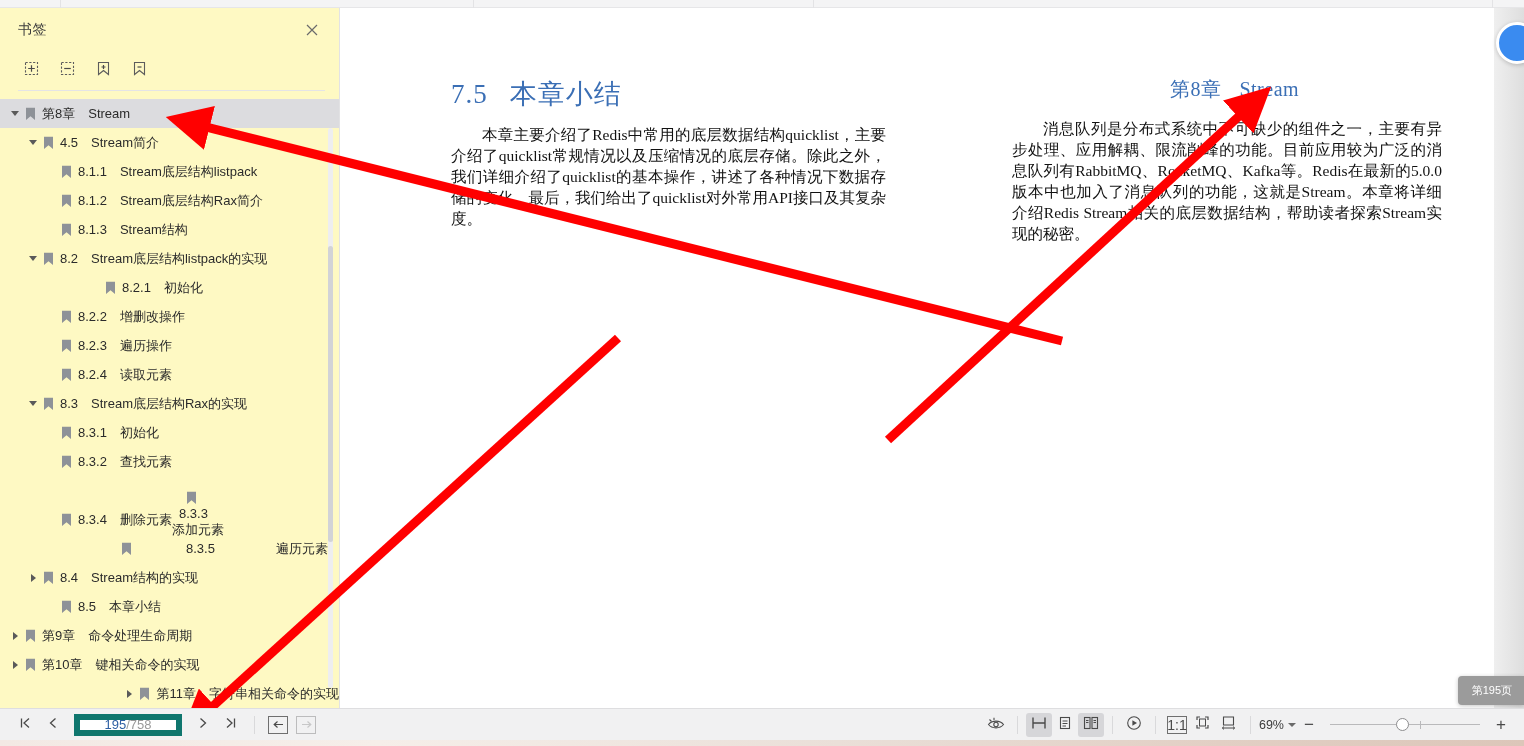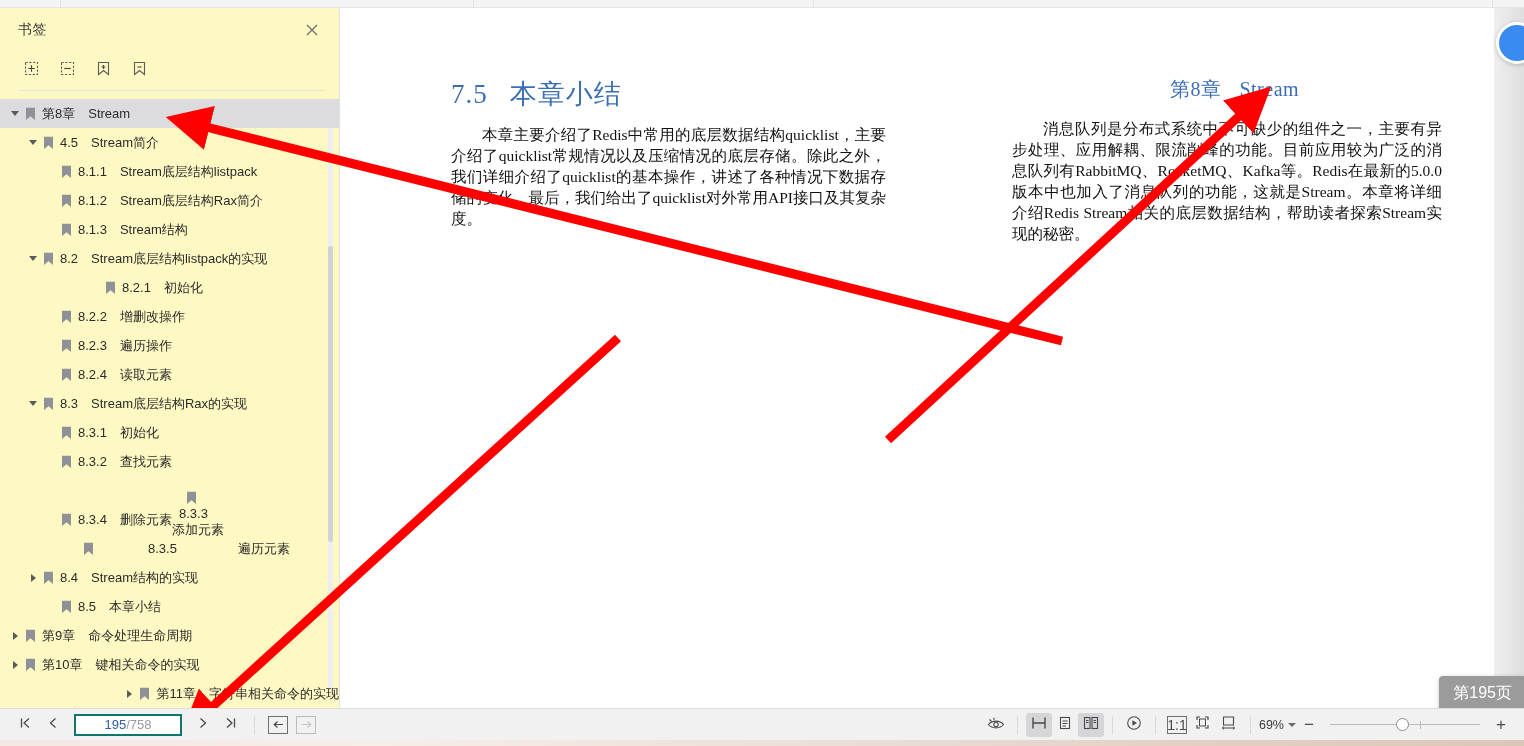--- a/index.html
+++ b/index.html
@@ -121,21 +121,21 @@
   .left-body { position: absolute; left: 106px; top: 116px; width: 435px; }
   .right-head { position: absolute; left: 0; right: 0; top: 68px; }
   .right-body { position: absolute; left: 67px; top: 110px; width: 430px; }
 
   
   .annot { position: absolute; left: 0; top: 0; width: 1524px; height: 746px; pointer-events: none; }
 
   
   .page-badge {
     position: absolute; right: 0; top: 668px;
-    background: #9b9b9b; color: #fff; font-size: 16px;
+    background: #9b9b9b; color: #fff; font-size: 11px;
     padding: 7px 12px 7px 14px; border-radius: 4px 0 0 4px;
     box-shadow: 0 1px 4px rgba(0,0,0,.22);
   }
 
   
   .blue-badge {
     position: absolute; right: -14px; top: 14px;
     width: 42px; height: 42px; border-radius: 50%;
     background: #3a8bf0; border: 3px solid #fff;
     box-shadow: 0 1px 4px rgba(0,0,0,.2);
@@ -154,21 +154,21 @@
     display: flex; align-items: center;
   }
   .bb-left { display: flex; align-items: center; padding-left: 12px; gap: 2px; }
   .bb-btn {
     width: 26px; height: 24px; display: flex; align-items: center; justify-content: center;
     cursor: pointer; border-radius: 3px; color: #4a4a4a;
   }
   .bb-btn.active { background: #d6d6d9; }
   .bb-btn.disabled { opacity: .4; }
   .pagebox {
-    width: 108px; height: 22px; background: #fff; border: 2px solid #0f766e;
+    width: 108px; height: 22px; background: #fff; border: 6px solid #0f766e;
     display: flex; align-items: center; justify-content: center; margin: 0 6px;
     font-size: 13px; cursor: text;
   }
   .pagebox .cur { color: #2e5fa3; }
   .pagebox .sep, .pagebox .total { color: #9a9a9a; }
   .vdiv { width: 1px; height: 18px; background: #d9d9db; margin: 0 8px; }
   .boxed {
     width: 20px; height: 18px; border: 1px solid #6f6f6f; display: flex;
     align-items: center; justify-content: center; font-size: 13px; color: #4a4a4a;
   }
@@ -403,21 +403,21 @@
         <div class="tree-row" style="padding-left: 44px;">
           <div class="twisty"></div>
           <span class="bm-ico">
             <svg width="11" height="14" viewBox="0 0 11 14">
               <path d="M1 0.8 H10 V13 L5.5 9.3 L1 13 Z" fill="#8e9298"></path>
             </svg>
           </span>
           <span class="tree-num">8.3.4</span>
           <span class="tree-label">删除元素</span>
         </div>
-        <div class="tree-row" style="padding-left: 18px; gap: 48px;">
+        <div class="tree-row" style="padding-left: 56px; gap: 48px;">
           <div class="twisty"></div>
           <span class="bm-ico">
             <svg width="11" height="14" viewBox="0 0 11 14">
               <path d="M1 0.8 H10 V13 L5.5 9.3 L1 13 Z" fill="#8e9298"></path>
             </svg>
           </span>
           <span class="tree-num">8.3.5</span>
           <span class="tree-label">遍历元素</span>
         </div>
         <div class="tree-row" style="padding-left: 26px;">

